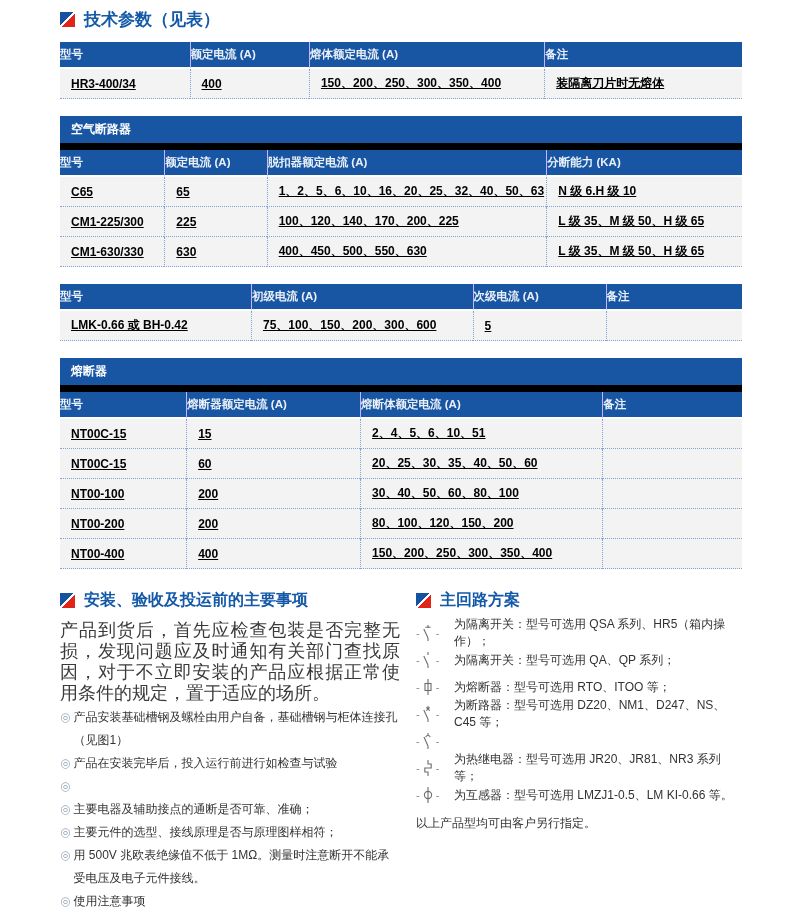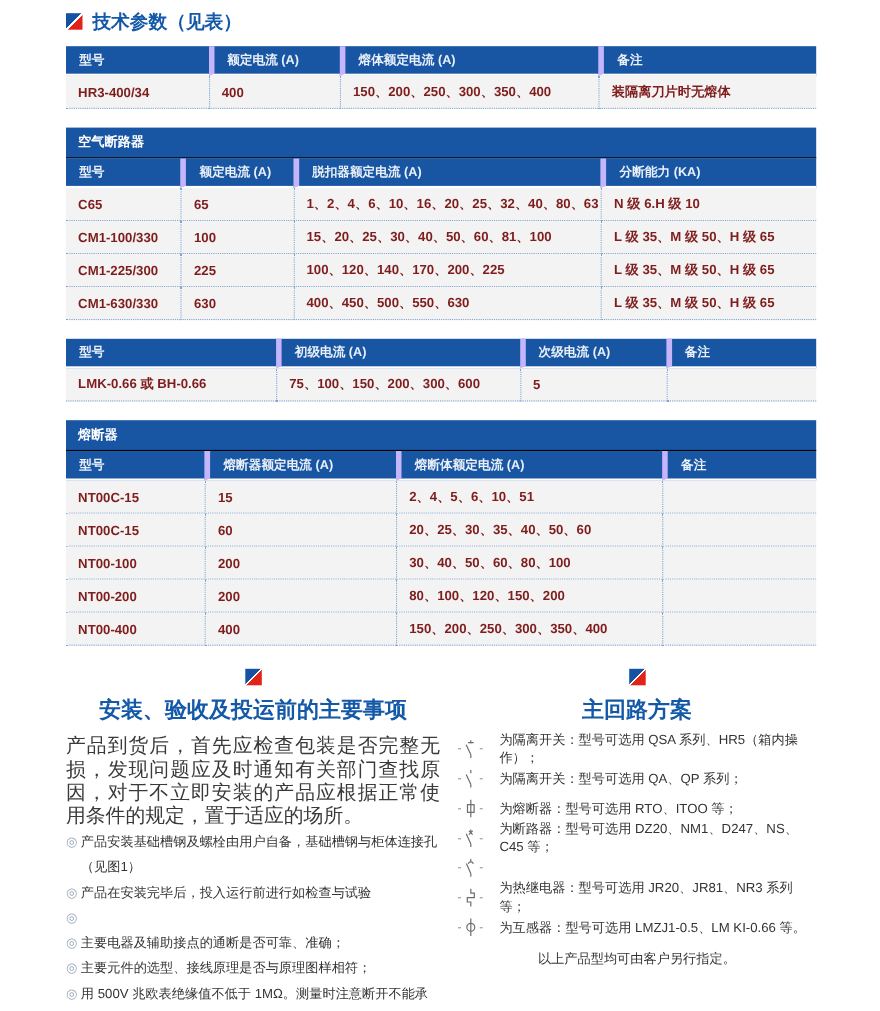--- a/index.html
+++ b/index.html
@@ -5,55 +5,56 @@
   * { box-sizing: border-box; margin: 0; padding: 0; }
   body { background:#fff; }
   .page {
     width: 800px; height: 919px; overflow: hidden;
     background: #fff;
     padding: 6px 58px 0 60px;
     font-family: "Liberation Sans", "DejaVu Sans", sans-serif;
   }
   
   .sec-head { display:flex; align-items:center; gap:9px; color:#1459a8; font-weight:bold; font-size:17px; margin:2px 0 11px; }
-  .sec-head.small { font-size:20px; margin:0 0 9px;flex-direction:column; }
+  .sec-head.small { font-size:16px; margin:0 0 9px; }
   .flag { width:15px; height:15px; flex:none;
           background: linear-gradient(135deg, #1552a0 0 46%, #ffffff 46% 54%, #e2231a 54% 100%); }
   
   table.ptable { width:100%; border-collapse:separate; border-spacing:0; table-layout:fixed; margin-bottom:17px; }
   .ptable th, .ptable td { overflow:hidden; white-space:nowrap; }
   .ptable .title-row th {
     background:#1856a4; color:#fff; text-align:left; font-size:12px; font-weight:bold;
-    padding:5px 11px; border-bottom:1px solid #000000; height:25px;margin-left:31px;
+    padding:5px 11px; border-bottom:7px solid #000000; height:25px;margin-left:31px;
   }
   .ptable .head-row th {
     background:#1856a4; color:#eaf0f8; text-align:left; font-size:11.5px; font-weight:bold;
-    padding:5px 12px; border-bottom:2px solid #ffffff; height:26px;
+    padding:5px 0; border-bottom:2px solid #ffffff; height:26px;
   }
-  .ptable .head-row th + th { border-left:5px solid #c4b5fd; }
+  .ptable .head-row th + th { border-left:1px solid #c4b5fd; }
   .ptable tbody td {
-    background:#f3f3f3; color:#7f1d1d; font-size:12px; font-weight:bold;
+    background:#f3f3f3; color:#000000; font-size:12px; font-weight:bold;
     padding:6px 11px; height:28px;
     border-bottom:1px dotted #7fa3d2;
+    text-decoration:underline;
   }
   .ptable tbody td + td { border-left:1px dotted #7fa3d2; }
   
   .bottom { display:flex; gap:16px; margin-top:21px; }
   .col-left { width:340px; flex:none; }
   .col-right { flex:1; min-width:0; }
   .intro { font-size:18px; color:#3a3a3a; line-height:21px; text-align:justify; font-weight:500; }
   .bullets { margin-top:2px; }
   .bullet-line { display:flex; font-size:12px; color:#333; line-height:23px; font-weight:500; }
   .bullet-mark { color:#98a8ba; margin-right:3px; flex:none; }
   
   .circ-item { display:flex; align-items:center; font-size:12px; color:#333; font-weight:500; height:26px; margin-bottom:1px; }
   .sym-wrap { display:inline-flex; align-items:center; color:#8a8a8a; width:38px; flex:none; gap:2px; }
   .sym-wrap .q { font-size:11px; line-height:1; }
   .sym-wrap svg { display:block; }
-  .circ-footer { font-size:12px; color:#333; font-weight:500; margin-top:7px;text-align:center; }
+  .circ-footer { font-size:12px; color:#333; font-weight:500; margin-top:7px; }
 </style>
 </head>
 <body>
 
 <div class="page">
 
   <div class="sec-head">
     <span class="flag"></span>
     <span>技术参数（见表）</span>
   </div>
@@ -100,28 +101,22 @@
             <th>型号</th>
             <th>额定电流 (A)</th>
             <th>脱扣器额定电流 (A)</th>
             <th>分断能力 (KA)</th>
           </tr>
         </thead>
         <tbody>
           <tr>
             <td>C65</td>
             <td>65</td>
-            <td>1、2、4、6、10、16、20、25、32、40、80、63</td>
+            <td>1、2、5、6、10、16、20、25、32、40、50、63</td>
             <td>N 级 6.H 级 10</td>
-          </tr>
-          <tr>
-            <td>CM1-100/330</td>
-            <td>100</td>
-            <td>15、20、25、30、40、50、60、81、100</td>
-            <td>L 级 35、M 级 50、H 级 65</td>
           </tr>
           <tr>
             <td>CM1-225/300</td>
             <td>225</td>
             <td>100、120、140、170、200、225</td>
             <td>L 级 35、M 级 50、H 级 65</td>
           </tr>
           <tr>
             <td>CM1-630/330</td>
             <td>630</td>
@@ -142,21 +137,21 @@
         <thead>
           <tr class="head-row">
             <th>型号</th>
             <th>初级电流 (A)</th>
             <th>次级电流 (A)</th>
             <th>备注</th>
           </tr>
         </thead>
         <tbody>
           <tr>
-            <td>LMK-0.66 或 BH-0.66</td>
+            <td>LMK-0.66 或 BH-0.42</td>
             <td>75、100、150、200、300、600</td>
             <td>5</td>
             <td></td>
           </tr>
         </tbody>
       </table>
     </div>
   <div>
       <table class="ptable">
         <colgroup>

